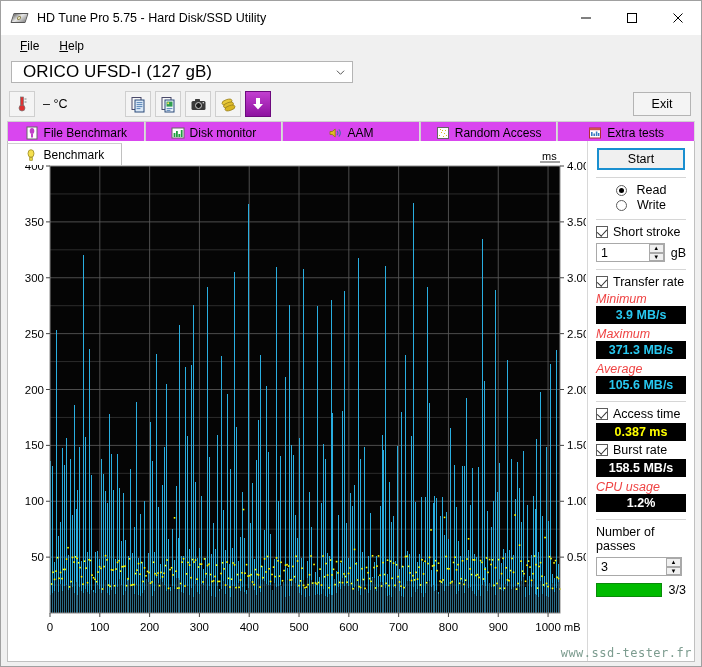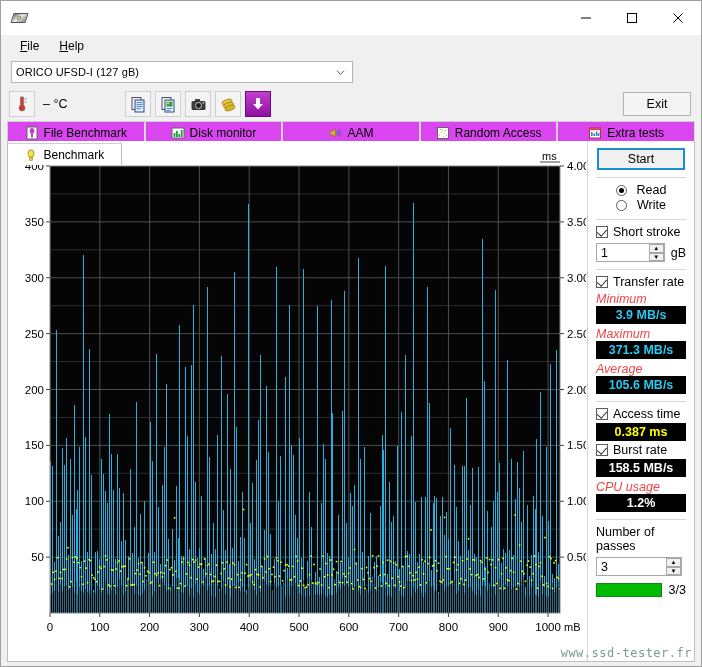--- a/index.html
+++ b/index.html
@@ -33,34 +33,34 @@
   
   .menubar { height:22px; background:#f0f0f0; display:flex; align-items:center;
              padding-left:9px; }
   .menu-item { padding:2px 10px; font-size:12px; color:#000; cursor:default; }
   .menu-item u { text-decoration:underline; }
 
   
   .devrow { height:30px; display:flex; align-items:center; padding:0 10px; gap:8px; }
   .combo { width:342px; height:22px; background:#fff; border:1px solid #b4b4b4;
            display:flex; align-items:center; position:relative; cursor:default; }
-  .combo .label { padding-left:4px; font-size:11px; color:#000; letter-spacing:.1px; }
+  .combo .label { padding-left:11px; font-size:17px; color:#000; letter-spacing:.1px; }
   .combo .arrow { position:absolute; right:7px; top:6px; width:9px; height:9px; }
 
   
   .toolbar { height:34px; display:flex; align-items:center; padding:0 8px;
              position:relative; background:#f0f0f0;}
   .tbtn { width:26px; height:26px; border:1px solid #cfcfcf; background:#f4f4f4;
           display:flex; align-items:center; justify-content:center; cursor:default;
           margin-right:4px; }
   .temp-text { font-size:12.5px; color:#000; margin-left:4px; margin-right:0; }
   .spacer-a { width:58px; }
   .tbtn.purple { background:linear-gradient(180deg,#c23fd0 0%,#8e12a0 100%);
                  border:1px solid #6d0a7e; }
-  .exitbtn { position:absolute; right:10px; width:68px; height:24px;
+  .exitbtn { position:absolute; right:10px; width:58px; height:24px;
              border:1px solid #b4b4b4; background:#f4f4f4; font-size:12.5px;
              display:flex; align-items:center; justify-content:center; cursor:default; }
 
   
   .tabwrap { padding:0 6px; position:relative; }
   .tabrow { display:flex; height:22px; }
   .tab { flex:1; display:flex; align-items:center; justify-content:center; gap:5px;
          background:#d946ef; border:1px solid #cfcfcf; border-bottom:none;
          font-size:12px; color:#000; cursor:default; position:relative;
          border-right:1px solid #dcdcdc;}
@@ -119,20 +119,21 @@
 </head>
 <body>
 
 <div class="window">
 
   <div class="titlebar">
     <div class="app-icon">
       <div class="disc"></div>
         <div class="dot"></div>
     </div>
+    <span class="title-text">HD Tune Pro 5.75 - Hard Disk/SSD Utility</span>
     <div class="winbtns">
       <div class="winbtn">
         <svg width="12" height="12" viewBox="0 0 12 12">
             <line x1="1" y1="6" x2="11" y2="6" stroke="#000" stroke-width="1"></line>
           </svg>
       </div>
       <div class="winbtn">
         <svg width="12" height="12" viewBox="0 0 12 12">
             <rect x="1.5" y="1.5" width="9" height="9" fill="none" stroke="#000" stroke-width="1"></rect>
           </svg>

